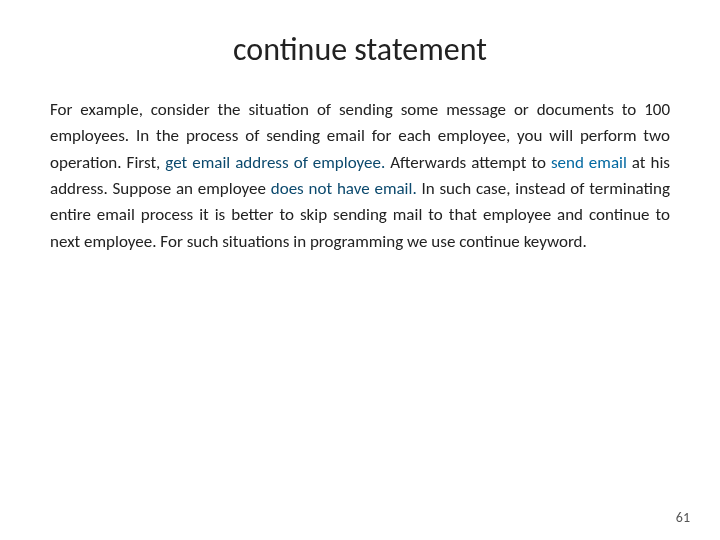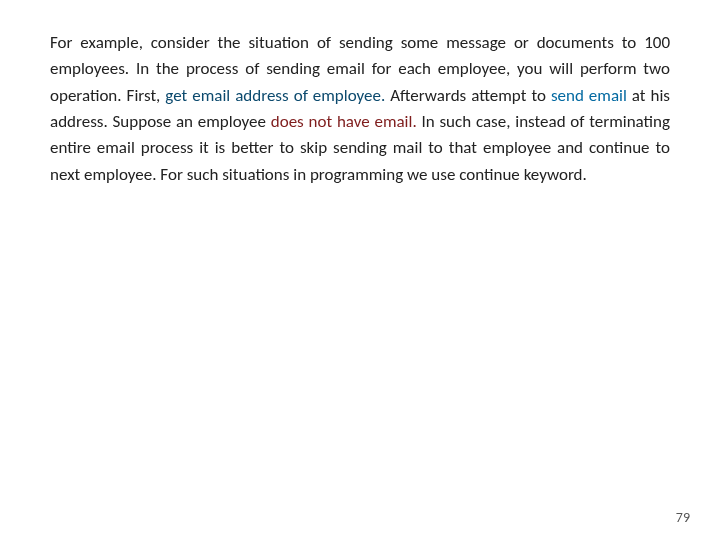--- a/index.html
+++ b/index.html
@@ -44,36 +44,37 @@
 
     .highlight-green {
       color: #0c4a6e;
     }
 
     .highlight-blue {
       color: #0369a1;
     }
 
     .highlight-red {
-      color: #7f1d1d;
+      color: #0c4a6e;
     }
 
     .page-number {
       position: absolute;
       bottom: 14px;
       right: 30px;
       font-size: 14px;
       color: #555555;
     }
   </style>
 </head>
 <body>
 
 <div class="slide">
 
+  <h1 class="title">continue statement</h1>
 
   <p class="body-text">
     <span>For example, consider the situation of sending some message or documents to 100 employees. In the process of sending email for each employee, you will perform two operation. First, </span><span class="highlight-green">get email address of employee.</span><span> Afterwards attempt to </span><span class="highlight-blue">send email</span><span> at his address. Suppose an employee </span><span class="highlight-red">does not have email.</span><span> In such case, instead of terminating entire email process it is better to skip sending mail to that employee and continue to next employee.  For  such  situations  in  programming  we use continue keyword.</span>
   </p>
 
-  <span class="page-number">79</span>
+  <span class="page-number">61</span>
 
 </div>
 
 </body></html>

